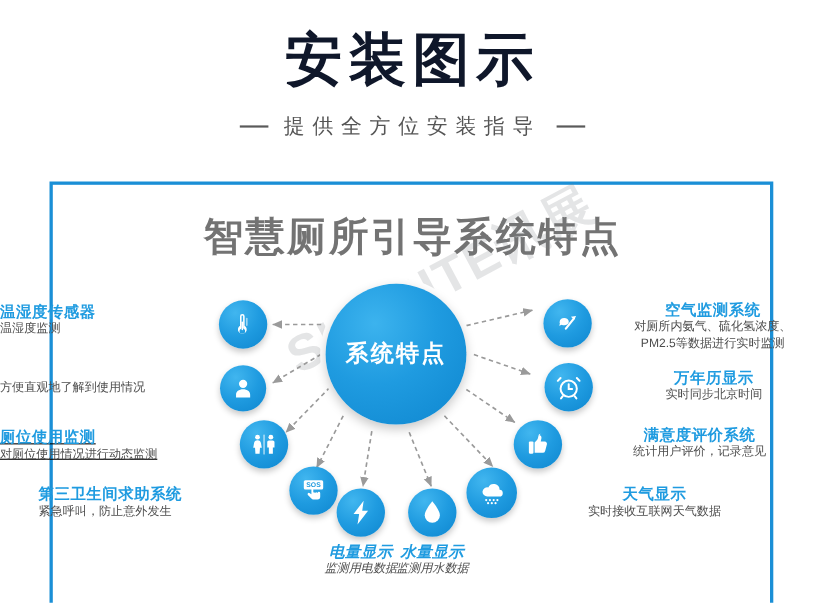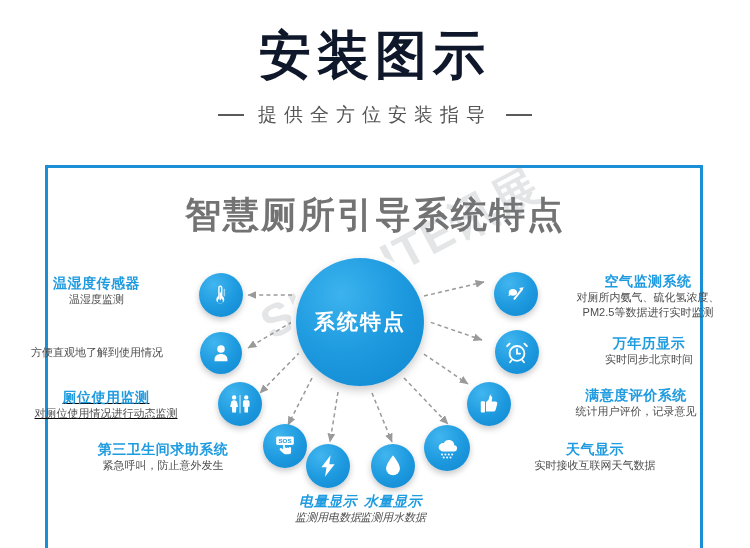--- a/index.html
+++ b/index.html
@@ -69,21 +69,21 @@
   .bubble{
     position:absolute;border-radius:50%;
     background:radial-gradient(circle at 34% 26%, #41b6ef 0%, #1f9be0 50%, #0e86cf 100%);
     box-shadow:0 3px 6px rgba(0,0,0,0.22);
     display:flex;align-items:center;justify-content:center;
   }
   .bubble svg{display:block;}
   .lbl{position:absolute;white-space:nowrap;}
   .lbl .t{font-size:14px;font-weight:700;color:#1f9be0;line-height:18px;letter-spacing:0.5px;}
   .lbl .d{font-size:11px;color:#4d4d4d;line-height:15px;}
-  .lbl.r{text-align:center;}
+  .lbl.r{text-align:left;}
   .lbl.l{text-align:center;}
   .lbl.c{text-align:center;font-style:italic;}
 </style>
 </head>
 <body>
 
 <div id="stage">
 
   <div class="hdr-title">安装图示</div>
 

